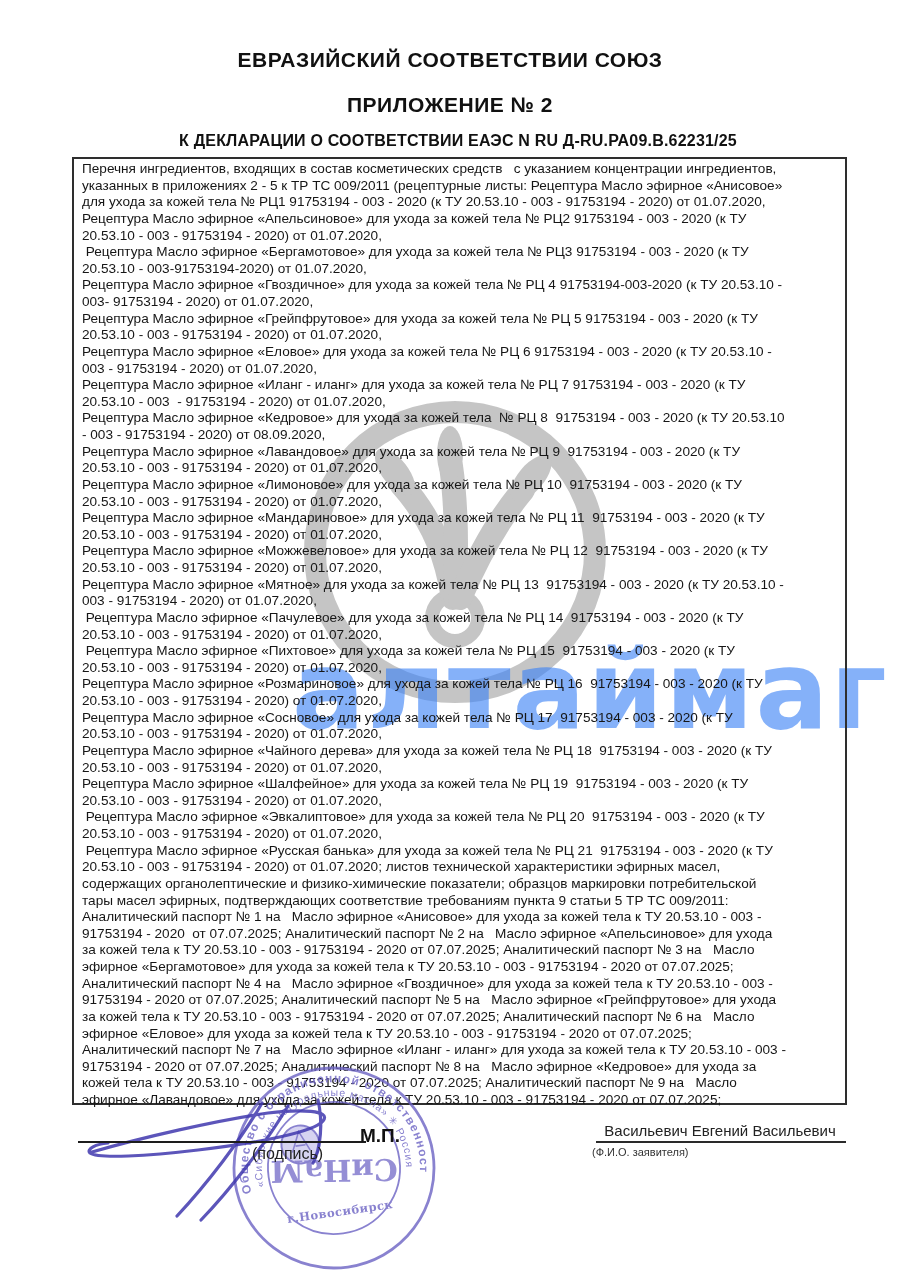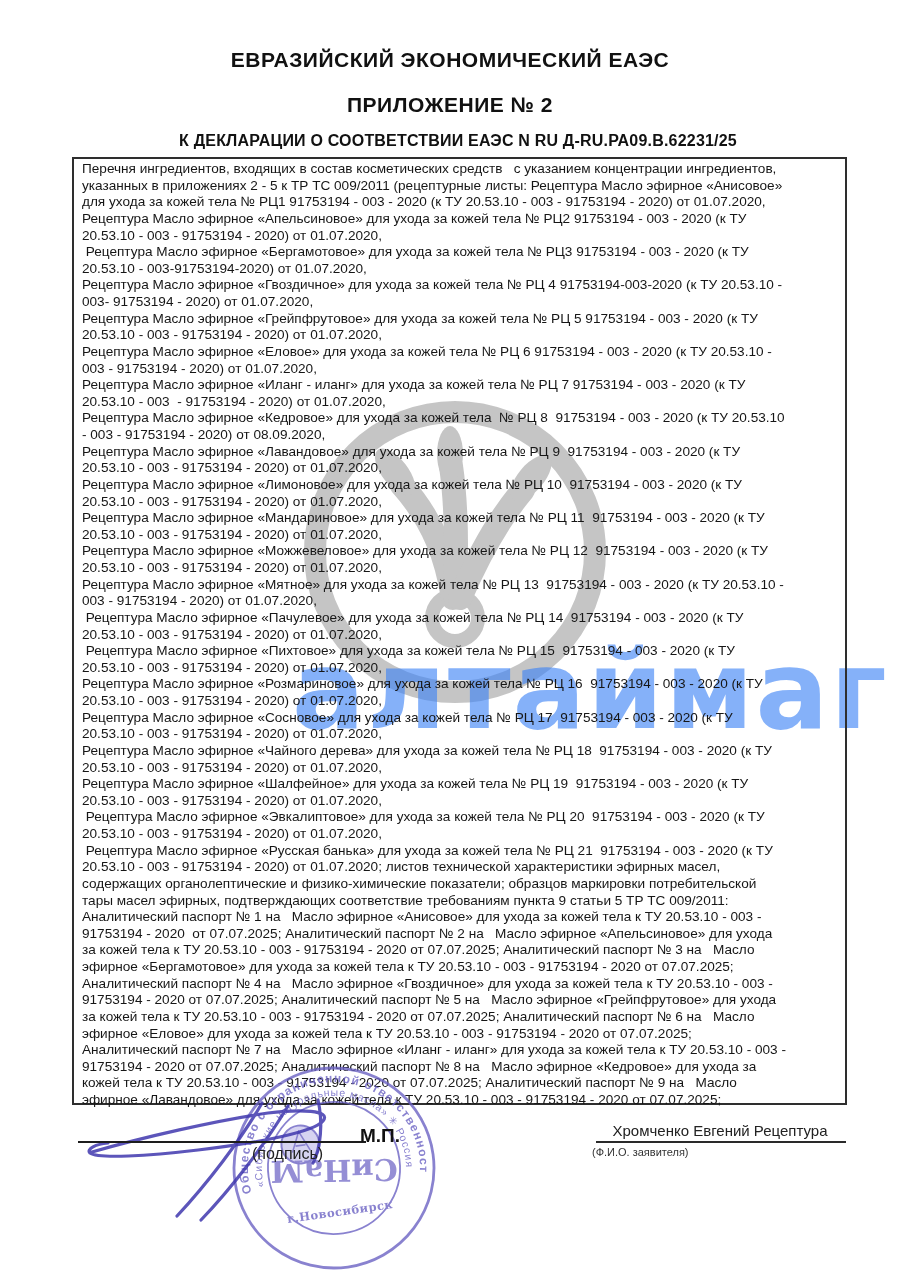--- a/index.html
+++ b/index.html
@@ -38,21 +38,21 @@
   .applicant-name{position:absolute;left:592px;top:1122px;width:256px;text-align:center;font-size:15px;color:#222;z-index:4;}
   .applicant-line{position:absolute;left:596px;top:1141px;width:250px;height:1.6px;background:#2a2a2a;z-index:4;}
   .applicant-caption{position:absolute;left:592px;top:1146px;width:256px;text-align:left;font-size:11px;color:#333;z-index:4;}
   .ink{position:absolute;left:0;top:0;z-index:3;pointer-events:none;}
 </style>
 </head>
 <body>
 
 <div class="page">
 
-  <div class="hdr hdr-union">ЕВРАЗИЙСКИЙ ЭКОНОМИЧЕСКИЙ ЕАЭС</div>
+  <div class="hdr hdr-union">ЕВРАЗИЙСКИЙ СООТВЕТСТВИИ СОЮЗ</div>
   <div class="hdr hdr-appendix">ПРИЛОЖЕНИЕ № 2</div>
   <div class="hdr hdr-decl">К ДЕКЛАРАЦИИ О СООТВЕТСТВИИ ЕАЭС N RU Д-RU.РА09.В.62231/25</div>
 
   <svg class="wm wm-logo" width="330" height="330" viewBox="0 0 330 330">
     <g stroke="#b7b7b7" fill="none" opacity="0.8">
       <circle cx="160" cy="160" r="140" stroke-width="22"></circle>
       <circle cx="160" cy="226" r="23" stroke-width="14"></circle>
       <path d="M158,206 C152,168 140,130 106,92" stroke-width="24" stroke-linecap="round"></path>
       <path d="M160,204 C162,158 162,116 156,74" stroke-width="24" stroke-linecap="round"></path>
       <path d="M165,206 C184,162 206,124 228,98" stroke-width="24" stroke-linecap="round"></path>
@@ -152,17 +152,17 @@
       <path d="M 262,1103 C 241,1140 206,1185 177,1216"></path>
       <path d="M 288,1106 C 264,1146 230,1190 201,1220"></path>
       <path d="M 318,1100 C 323,1122 321,1148 313,1163"></path>
     </g>
   </svg>
 
   <div class="sig-line"></div>
   <div class="sig-caption">(подпись)</div>
   <div class="seal-mark">М.П.</div>
 
-  <div class="applicant-name">Хромченко Евгений Рецептура</div>
+  <div class="applicant-name">Васильевич Евгений Васильевич</div>
   <div class="applicant-line"></div>
   <div class="applicant-caption">(Ф.И.О. заявителя)</div>
 
 </div>
 
 </body></html>

